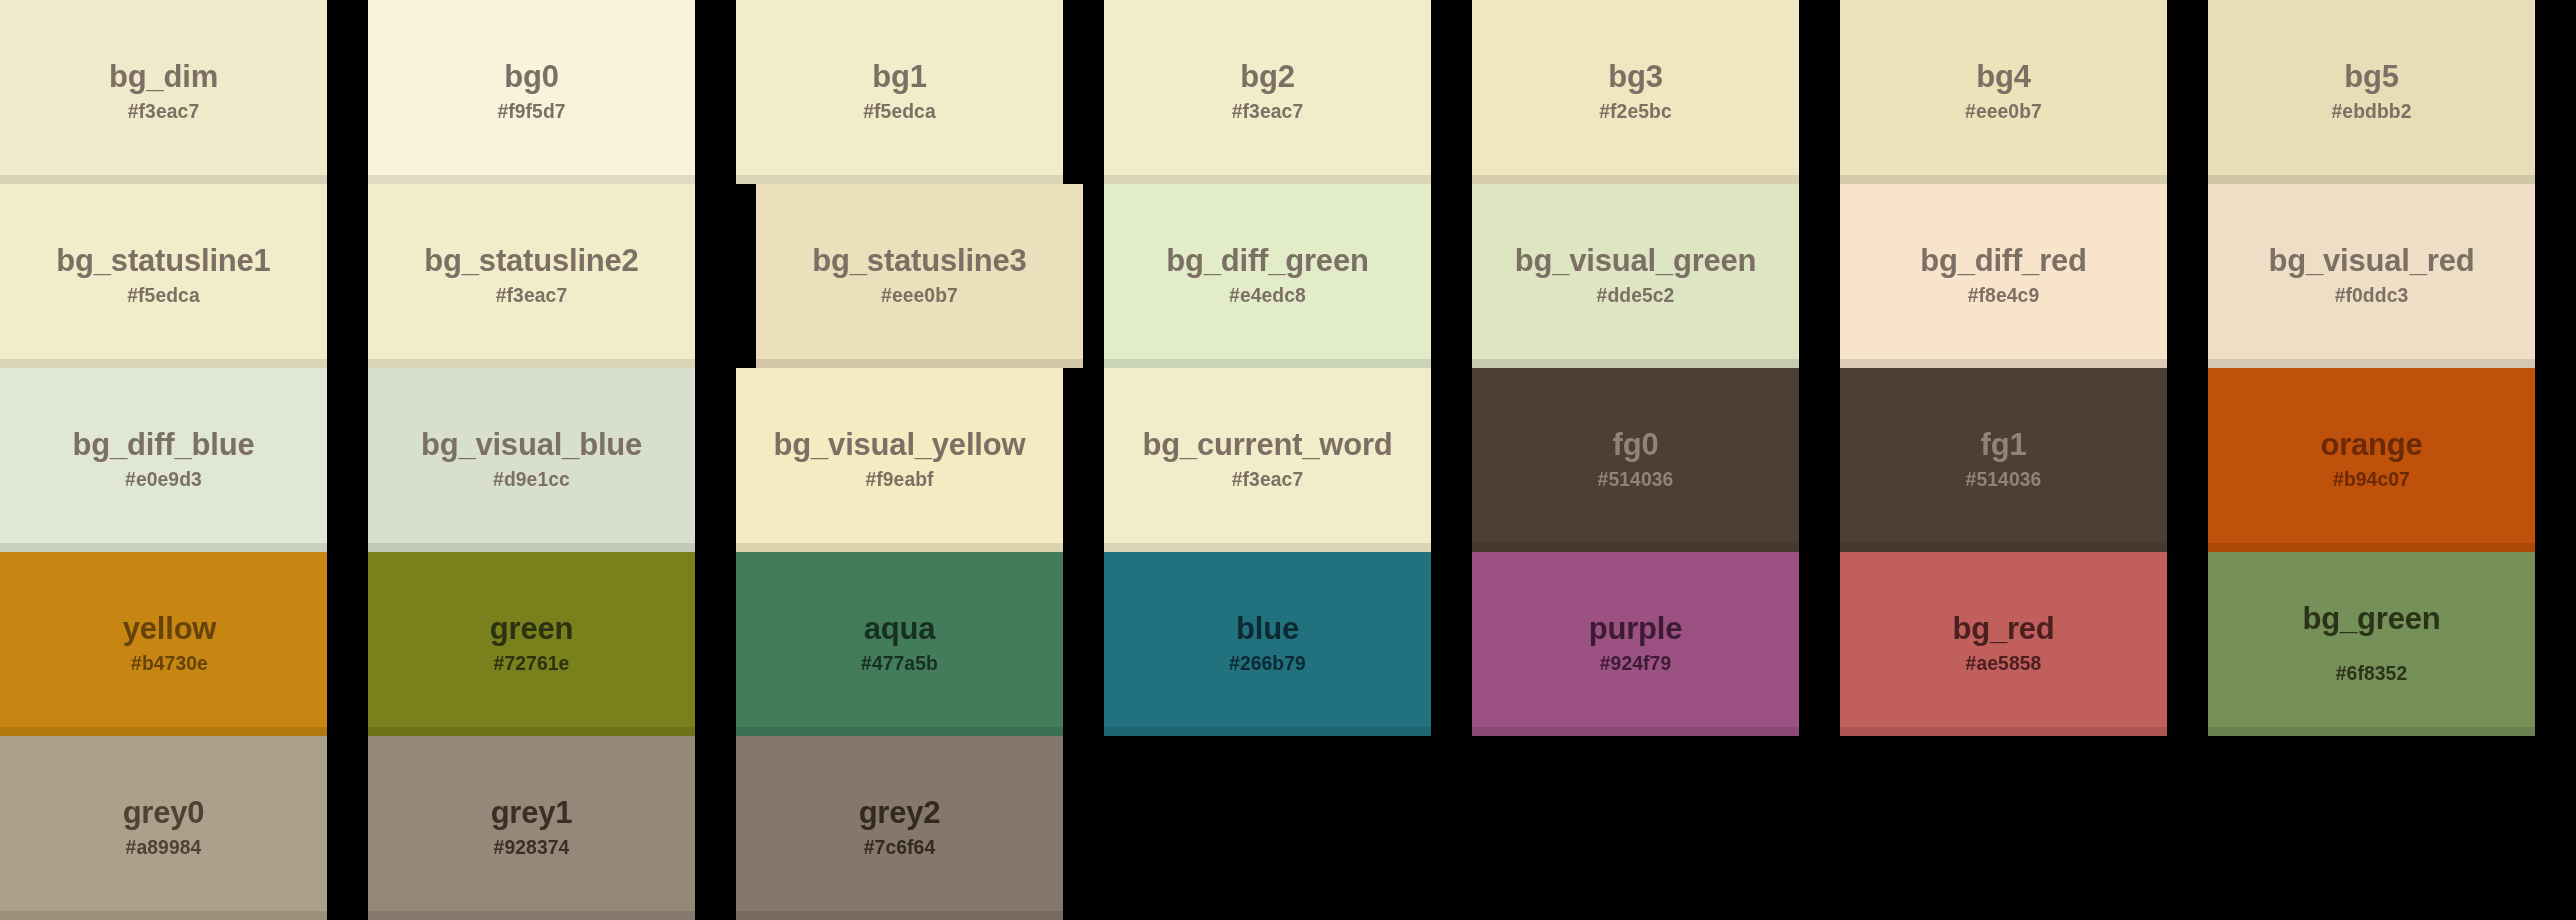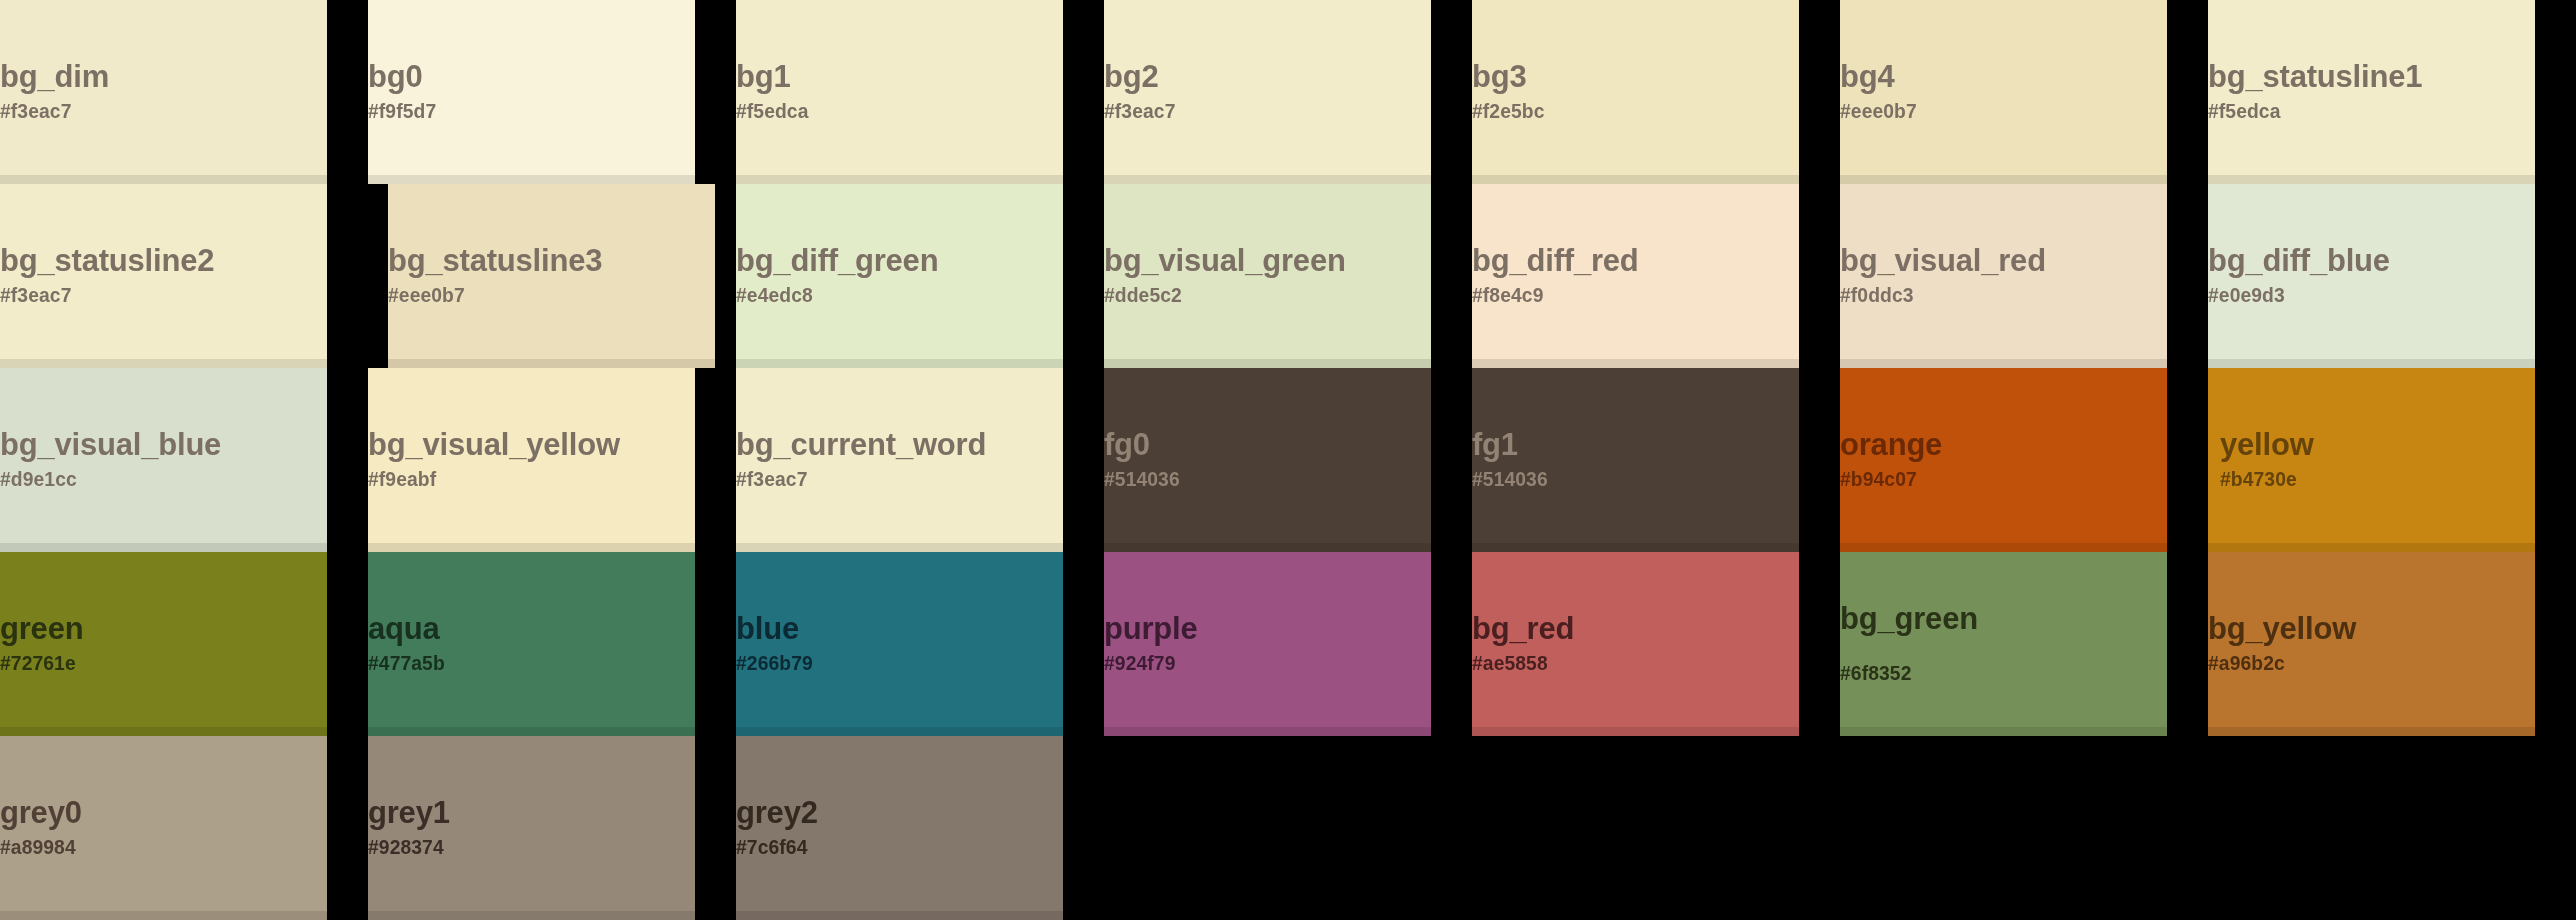--- a/index.html
+++ b/index.html
@@ -19,21 +19,21 @@
     grid-template-columns: repeat(7, 368px);
     grid-template-rows: repeat(5, 184px);
   }
 
   .swatch {
     position: relative;
     width: 327px;
     height: 184px;
     display: flex;
     flex-direction: column;
-    align-items: flex-start;
+    align-items: center;
     justify-content: center;
     overflow: hidden;
   }
 
   
   .swatch::after {
     content: "";
     position: absolute;
     left: 0;
     right: 0;
@@ -85,20 +85,24 @@
       <div class="swatch-hex">#f3eac7</div>
     </div>
     <div class="swatch" style="background: rgb(240, 230, 192); color: rgb(124, 111, 100);">
       <div class="swatch-name">bg3</div>
       <div class="swatch-hex">#f2e5bc</div>
     </div>
     <div class="swatch" style="background: rgb(238, 226, 187); color: rgb(124, 111, 100);">
       <div class="swatch-name">bg4</div>
       <div class="swatch-hex">#eee0b7</div>
     </div>
+    <div class="swatch" style="background: rgb(232, 221, 182); color: rgb(124, 111, 100);">
+      <div class="swatch-name">bg5</div>
+      <div class="swatch-hex">#ebdbb2</div>
+    </div>
     <div class="swatch" style="background: rgb(242, 236, 202); color: rgb(124, 111, 100);">
       <div class="swatch-name">bg_statusline1</div>
       <div class="swatch-hex">#f5edca</div>
     </div>
     <div class="swatch" style="background: rgb(242, 236, 202); color: rgb(124, 111, 100);">
       <div class="swatch-name">bg_statusline2</div>
       <div class="swatch-hex">#f3eac7</div>
     </div>
     <div class="swatch" style="background: rgb(236, 223, 187); color: rgb(124, 111, 100); margin-left: 20px;">
       <div class="swatch-name">bg_statusline3</div>
@@ -169,24 +173,20 @@
       <div class="swatch-hex">#924f79</div>
     </div>
     <div class="swatch" style="background: rgb(193, 95, 92); color: rgb(74, 31, 32);">
       <div class="swatch-name">bg_red</div>
       <div class="swatch-hex">#ae5858</div>
     </div>
     <div class="swatch" style="background: rgb(118, 144, 90); color: rgb(42, 51, 23); gap: 20px;">
       <div class="swatch-name">bg_green</div>
       <div class="swatch-hex">#6f8352</div>
     </div>
-    <div class="swatch" style="background: rgb(185, 116, 46); color: rgb(78, 48, 16);">
-      <div class="swatch-name">bg_yellow</div>
-      <div class="swatch-hex">#a96b2c</div>
-    </div>
     <div class="swatch" style="background: rgb(173, 160, 139); color: rgb(81, 64, 54);">
       <div class="swatch-name">grey0</div>
       <div class="swatch-hex">#a89984</div>
     </div>
     <div class="swatch" style="background: rgb(150, 136, 121); color: rgb(58, 46, 38);">
       <div class="swatch-name">grey1</div>
       <div class="swatch-hex">#928374</div>
     </div>
     <div class="swatch" style="background: rgb(132, 119, 107); color: rgb(51, 41, 31);">
       <div class="swatch-name">grey2</div>

